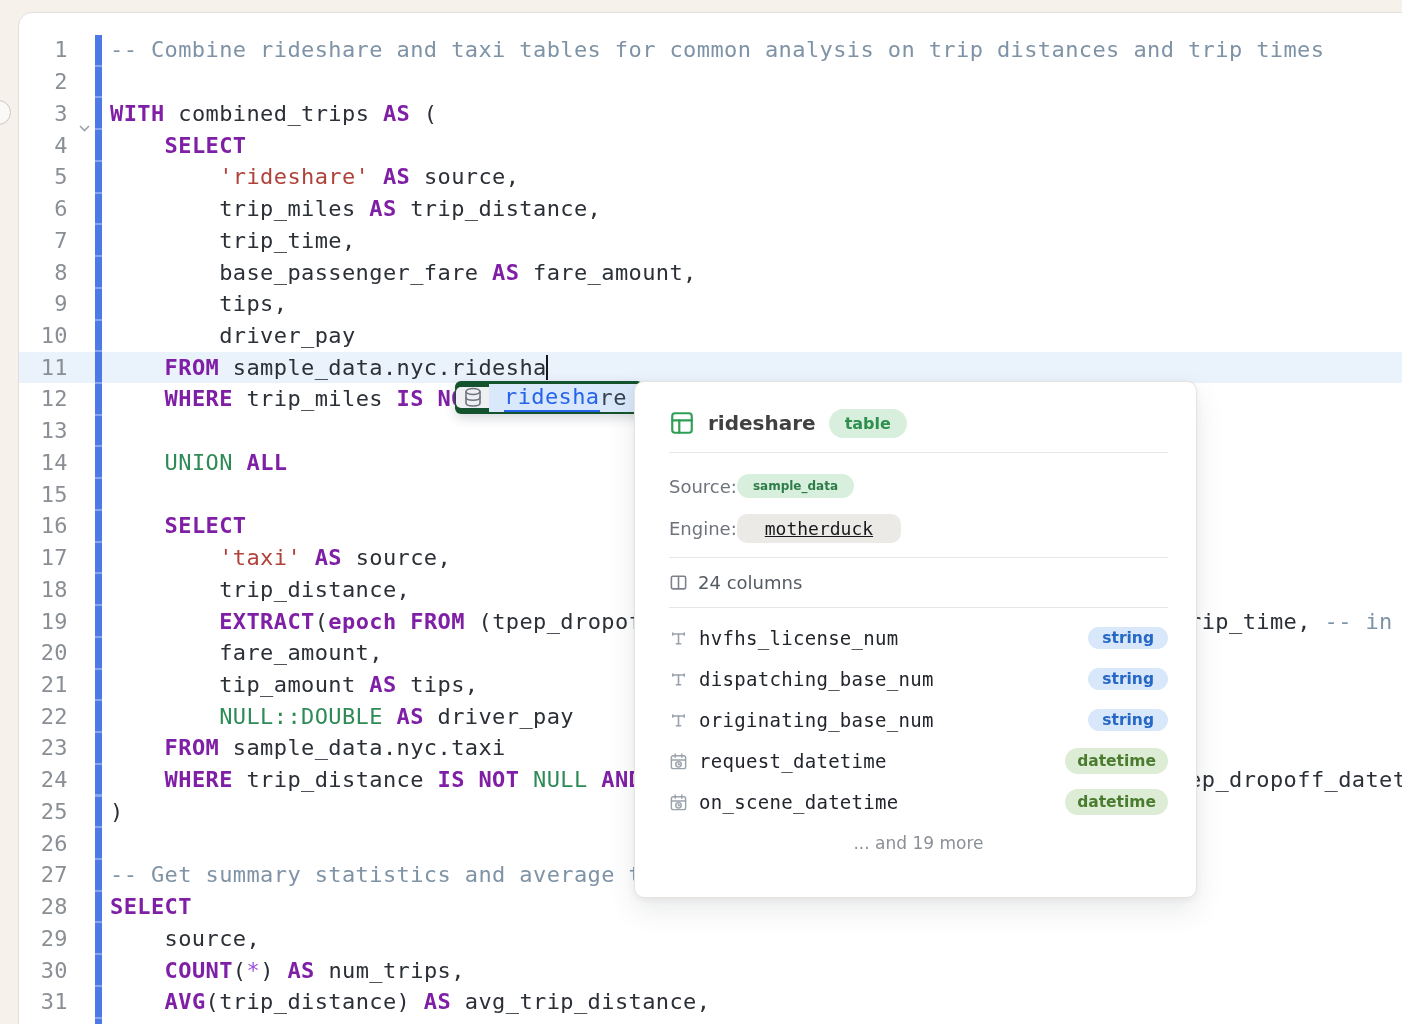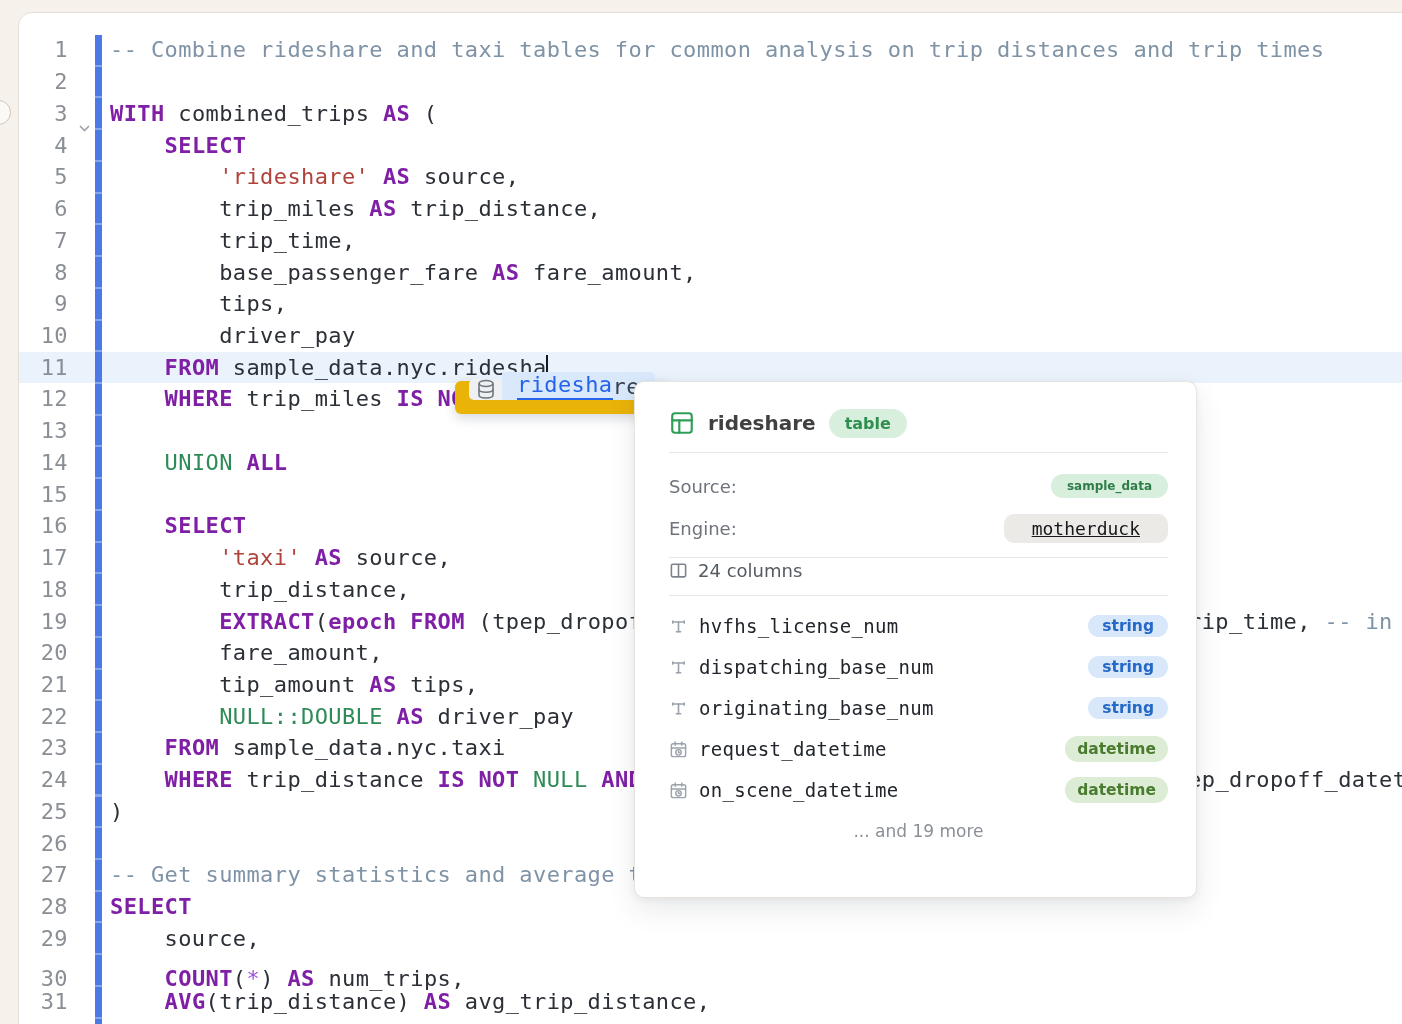--- a/index.html
+++ b/index.html
@@ -45,22 +45,22 @@
     background:repeating-linear-gradient(180deg,
       #4d79e6 0px, #4d79e6 29.7px, #86a6ef 29.7px, #86a6ef 31.73px);
   }
   .caret {
     position:absolute; left:546px; top:355px; width:2px; height:25px;
     background:#15181c; z-index:4;
   }
   
   .popup {
     position:absolute; left:455px; top:381px; height:33px; z-index:8;
-    display:flex; align-items:flex-end; background:#eab308;
-    border-radius:6px; box-shadow:0 4px 12px rgba(30,40,60,.18); padding:14px;
+    display:flex; align-items:center; background:#14532d;
+    border-radius:6px; box-shadow:0 4px 12px rgba(30,40,60,.18); padding:1px;
   }
   .popup-icon-cell {
     width:33px; background:#eef0f2; border-radius:5px 0 0 5px;
     display:flex; align-items:center; justify-content:center;
   }
   .popup-item {
     background:#d9e8fa; border-radius:0 5px 5px 0;
     display:flex; align-items:center; padding:0 15px;
     font-family:"DejaVu Sans Mono","Liberation Mono",monospace;
     font-size:22px; letter-spacing:0.4px;
@@ -71,21 +71,21 @@
   .tooltip {
     position:absolute; left:634px; top:381px; width:563px; height:517px; z-index:9;
     background:#ffffff; border:1px solid #e7e4e0; border-radius:10px;
     box-shadow:0 12px 28px rgba(40,45,55,.10), 0 2px 6px rgba(40,45,55,.06);
     padding:26px 28px 0 34px; overflow:hidden;
   }
   .tt-header { display:flex; align-items:center; gap:13px; height:30px; }
   .tt-title { font-size:20px; font-weight:bold; color:#404040; }
   .tt-divider { border:none; border-top:1px solid #e9e7e3; margin-top:14px; }
   .tt-row {
-    display:flex; align-items:center; justify-content:space-between; height:30px;
+    display:flex; align-items:center; height:30px;
   }
   .tt-label { color:#6e737c; font-size:18px; }
   .pill { border-radius:999px; display:inline-flex; align-items:center; }
   .badge-table {
     background:#d8efdd; color:#2e8f4e; font-weight:bold; font-size:16px;
     padding:5px 16px;
   }
   .badge-green {
     background:#d8efdd; color:#2e7d49; font-weight:bold; font-size:12px;
     padding:5px 16px;
@@ -98,21 +98,21 @@
   }
   .badge-string {
     background:#d8e8fa; color:#2668c5; font-weight:bold; font-size:15.5px;
     padding:2px 14px;
   }
   .badge-datetime {
     background:#ddecd4; color:#4a7c2f; font-weight:bold; font-size:15.5px;
     padding:4px 12px;
   }
   .tt-colcount { display:flex; align-items:center; gap:10px; height:24px;
-    margin-top:0; color:#555b63; font-size:18px; }
+    margin-top:12px; color:#555b63; font-size:18px; }
   .col-row {
     display:flex; align-items:center; height:30px; margin-top:11px;
   }
   .col-row:first-of-type { margin-top:15px; }
   .col-icon { width:30px; display:flex; align-items:center; }
   .col-name {
     flex:1; font-family:"DejaVu Sans Mono","Liberation Mono",monospace;
     font-size:19px; letter-spacing:0.3px; color:#22262c;
   }
   .tt-more { margin-top:16px; text-align:center; color:#8b9097; font-size:17px; }
@@ -151,21 +151,21 @@
       <div class="line" style="top: 637.27px;"><span class="ln">20</span><span class="code"><span class="t-id">        fare_amount,</span></span></div>
       <div class="line" style="top: 669px;"><span class="ln">21</span><span class="code"><span class="t-id">        tip_amount </span><span class="t-kw">AS</span><span class="t-id"> tips,</span></span></div>
       <div class="line" style="top: 700.73px;"><span class="ln">22</span><span class="code"><span class="t-id">        </span><span class="t-grn">NULL::DOUBLE</span><span class="t-id"> </span><span class="t-kw">AS</span><span class="t-id"> driver_pay</span></span></div>
       <div class="line" style="top: 732.46px;"><span class="ln">23</span><span class="code"><span class="t-id">    </span><span class="t-kw">FROM</span><span class="t-id"> sample_data.nyc.taxi</span></span></div>
       <div class="line" style="top: 764.19px;"><span class="ln">24</span><span class="code"><span class="t-id">    </span><span class="t-kw">WHERE</span><span class="t-id"> trip_distance </span><span class="t-kw">IS NOT</span><span class="t-id"> </span><span class="t-grn">NULL</span><span class="t-id"> </span><span class="t-kw">AND</span><span class="t-id"> tpep_pickup_datetime </span><span class="t-kw">IS NOT</span><span class="t-id"> </span><span class="t-grn">NULL</span><span class="t-id"> </span><span class="t-kw">AND</span><span class="t-id"> tpep_dropoff_datetime </span></span></div>
       <div class="line" style="top: 795.92px;"><span class="ln">25</span><span class="code"><span class="t-id">)</span></span></div>
       <div class="line" style="top: 827.65px;"><span class="ln">26</span><span class="code"></span></div>
       <div class="line" style="top: 859.38px;"><span class="ln">27</span><span class="code"><span class="t-cmt">-- Get summary statistics and average trip metrics by source</span></span></div>
       <div class="line" style="top: 891.11px;"><span class="ln">28</span><span class="code"><span class="t-kw">SELECT</span></span></div>
       <div class="line" style="top: 922.84px;"><span class="ln">29</span><span class="code"><span class="t-id">    source,</span></span></div>
-      <div class="line" style="top: 954.57px; margin-top: 8px;"><span class="ln">30</span><span class="code"><span class="t-id">    </span><span class="t-kw">COUNT</span><span class="t-id">(</span><span class="t-op">*</span><span class="t-id">) </span><span class="t-kw">AS</span><span class="t-id"> num_trips,</span></span></div>
+      <div class="line" style="top: 954.57px;"><span class="ln">30</span><span class="code"><span class="t-id">    </span><span class="t-kw">COUNT</span><span class="t-id">(</span><span class="t-op">*</span><span class="t-id">) </span><span class="t-kw">AS</span><span class="t-id"> num_trips,</span></span></div>
       <div class="line" style="top: 986.3px;"><span class="ln">31</span><span class="code"><span class="t-id">    </span><span class="t-kw">AVG</span><span class="t-id">(trip_distance) </span><span class="t-kw">AS</span><span class="t-id"> avg_trip_distance,</span></span></div>
       <div class="line" style="top: 1018.03px;"><span class="ln">32</span><span class="code"><span class="t-id">    </span><span class="t-kw">AVG</span><span class="t-id">(trip_time) </span><span class="t-kw">AS</span><span class="t-id"> avg_trip_time,</span></span></div>
     </div>
   <div class="gutter-bar"></div>
   <div class="caret"></div>
 
   <div class="popup">
     <div class="popup-icon-cell">
       <svg width="20" height="21" viewBox="0 0 20 21" fill="none" stroke="#6f7680" stroke-width="1.6">
         <ellipse cx="10" cy="4.5" rx="7" ry="3"></ellipse>

